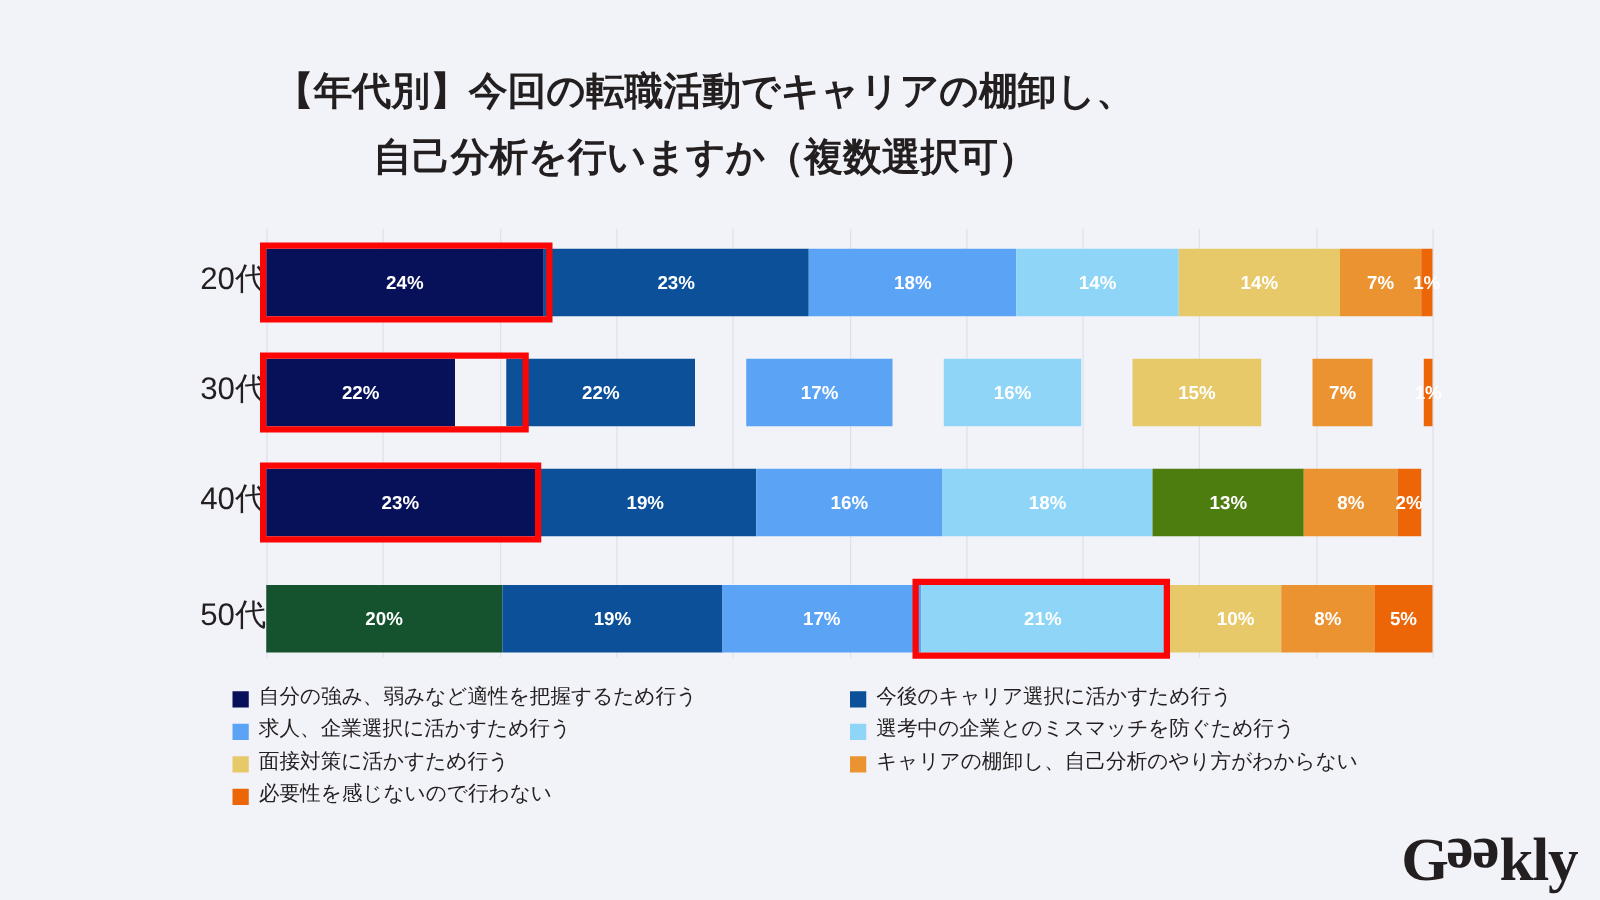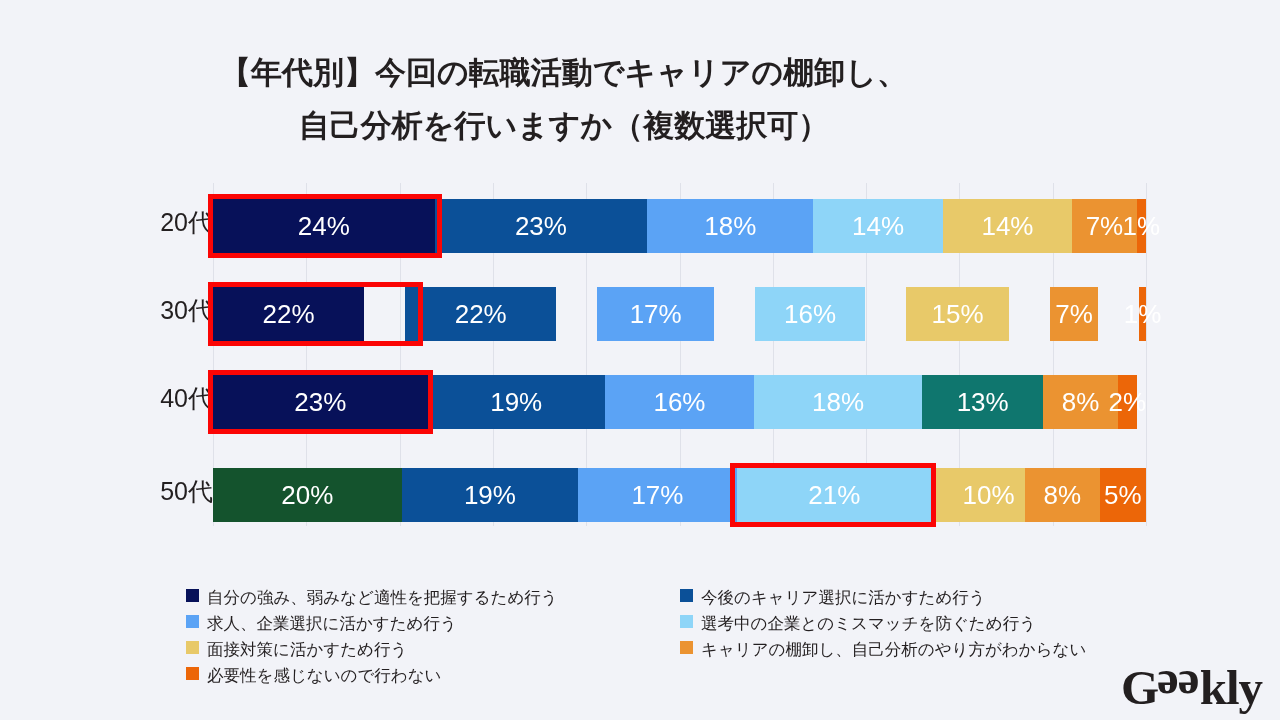--- a/index.html
+++ b/index.html
@@ -32,21 +32,21 @@
   }
 
   .rows{ position:absolute; inset:0; }
   .row{
     position:absolute; left:0; width:100%; height:54px;
     display:flex;
   }
   .seg{
     height:100%;
     display:flex; align-items:center; justify-content:center;
-    color:#ffffff; font-size:26px; font-weight:400;
+    color:#ffffff; font-size:15px; font-weight:700;
     position:relative;
     white-space:nowrap;
   }
   .seg.ovf > span{ position:absolute; left:50%; transform:translateX(-50%); }
 
   
   .hl{
     position:absolute;
     border:5px solid #fb0505;
     pointer-events:none;
@@ -56,21 +56,21 @@
   
   .ylab{
     position:absolute; width:90px; text-align:right;
     color:#231f20; font-size:25px; font-weight:400;
     left:123px;
   }
 
   
   .legend{ position:absolute; left:186px; top:549px; width:960px; }
   .legrow{ position:relative; height:26px; }
-  .legitem{ position:absolute; display:flex; align-items:flex-start;margin-top:40px; }
+  .legitem{ position:absolute; display:flex; align-items:flex-end; }
   .legitem.c1{ left:0; }
   .legitem.c2{ left:494px; }
   .mk{ width:13px; height:13px; flex:0 0 13px; margin-right:8px; }
   .legtxt{ color:#231f20; font-size:16.5px; line-height:1; white-space:nowrap; }
 
   
   .logo{
     position:absolute; right:18px; bottom:8px;
     font-family:"Liberation Serif","DejaVu Serif",serif;
     font-size:49px; font-weight:700; color:#231f20;
@@ -163,21 +163,21 @@
           </div>
           <div class="seg" style="width: 177.27px; background: rgb(11, 80, 152);">
             <span>19%</span>
           </div>
           <div class="seg" style="width: 149.28px; background: rgb(91, 163, 245);">
             <span>16%</span>
           </div>
           <div class="seg" style="width: 167.94px; background: rgb(142, 213, 248);">
             <span>18%</span>
           </div>
-          <div class="seg" style="width: 121.29px; background: #0f766e;">
+          <div class="seg" style="width: 121.29px; background: #4d7c0f;">
             <span>13%</span>
           </div>
           <div class="seg" style="width: 74.64px; background: rgb(235, 147, 49);">
             <span>8%</span>
           </div>
           <div class="seg ovf" style="width: 18.66px; background: rgb(236, 102, 8);">
             <span>2%</span>
           </div>
         </div>
         <div class="row" style="top: 285px;">

